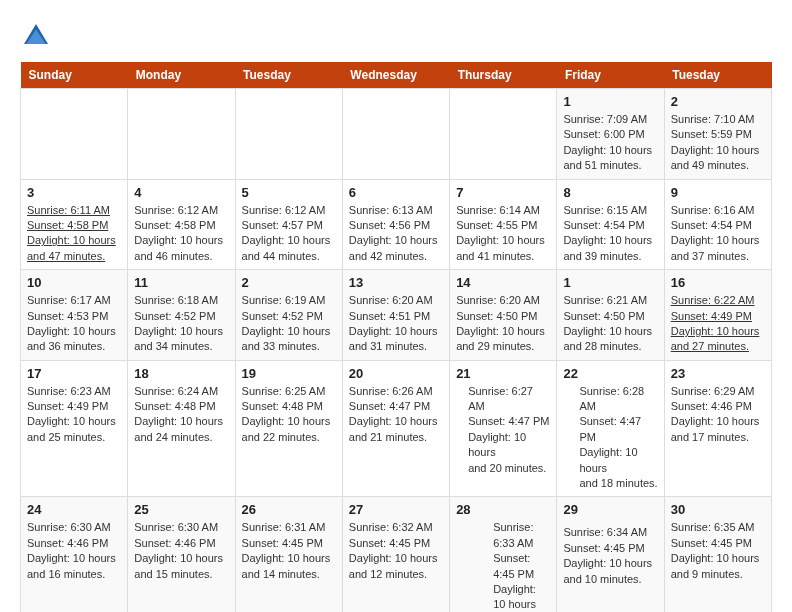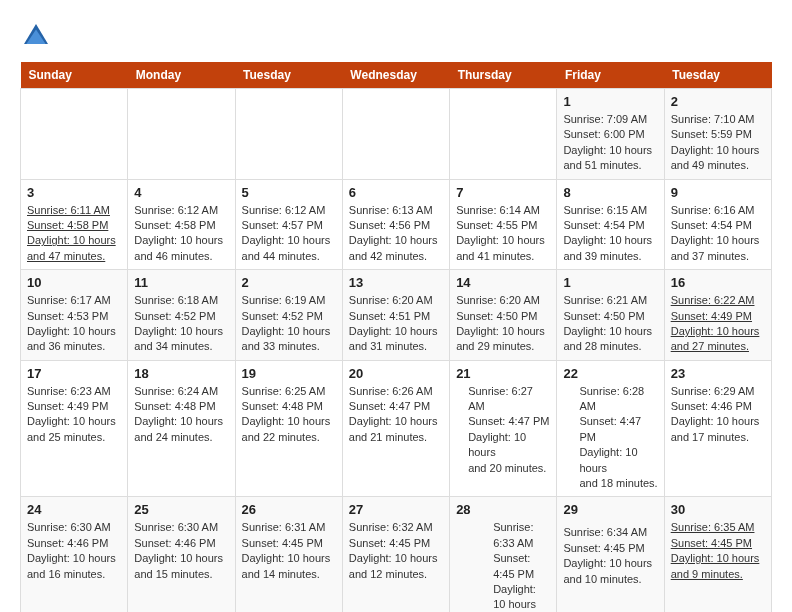--- a/index.html
+++ b/index.html
@@ -336,20 +336,20 @@
         </td>
         <td>
           <div class="day-number">29</div>
           <div class="day-info" style="white-space: pre-line; margin-top: 8px;">Sunrise: 6:34 AM
 Sunset: 4:45 PM
 Daylight: 10 hours
 and 10 minutes.</div>
         </td>
         <td>
           <div class="day-number">30</div>
-          <div class="day-info" style="white-space: pre-line; text-decoration: underline;">Sunrise: 6:35 AM
+          <div class="day-info" style="white-space: pre-line;">Sunrise: 6:35 AM
 Sunset: 4:45 PM
 Daylight: 10 hours
 and 9 minutes.</div>
         </td>
       </tr>
     </tbody>
 </table>
 
 </body></html>

